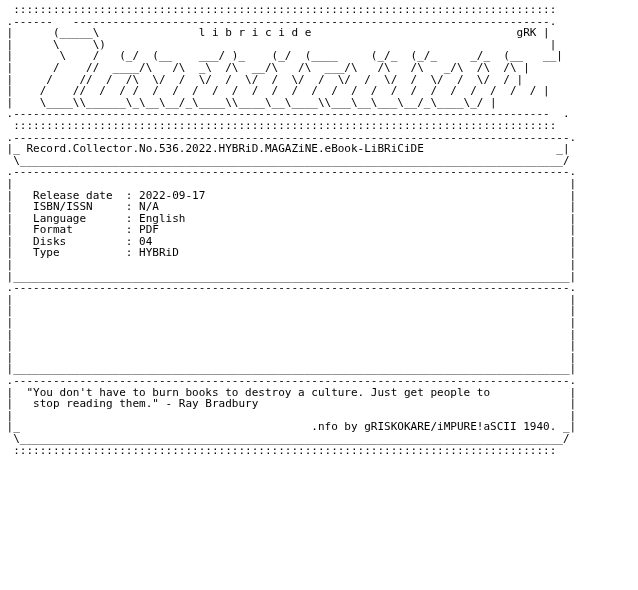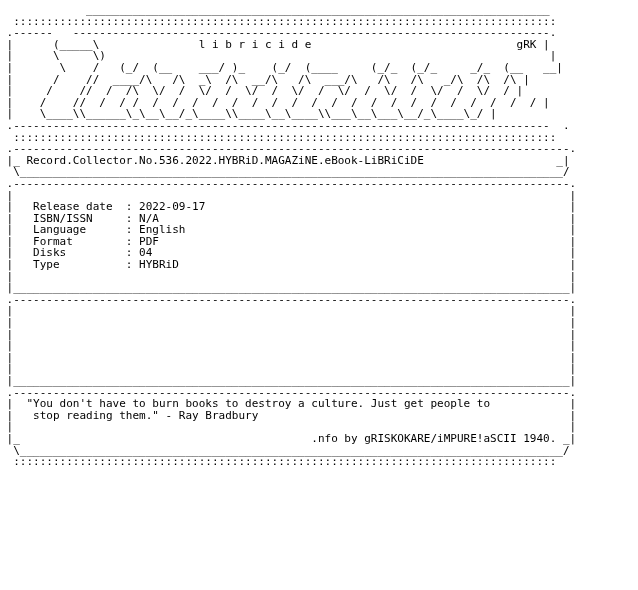--- a/index.html
+++ b/index.html
@@ -38,21 +38,20 @@
   }
 
   
   .region { margin: 0; padding: 0; }
 </style>
 </head>
 <body>
 
 <div id="nfo">
 
-  <pre class="nfo-art region">             ______________________________________________________________________</pre>
   <pre class="nfo-art region">  ::::::::::::::::::::::::::::::::::::::::::::::::::::::::::::::::::::::::::::::::::</pre>
 
   <pre class="nfo-art region"><span id="logo-art"> .------   ------------------------------------------------------------------------.
  |      (_____\               l i b r i c i d e                               gRK |
  |      \     \)                                                                   |
  |       \    /   (_/  (__    ___/ )_    (_/  (____     (_/_  (_/_     _/_  (__   __|
  |      /    //  ____/\   /\  _\  /\  __/\   /\  ___/\   /\   /\   _/\  /\  /\ |
  |     /    //  /  /\  \/  /  \/  /  \/  /  \/  /  \/  /  \/  /  \/  /  \/  / |
  |    /    //  /  / /  /  /  /  /  /  /  /  /  /  /  /  /  /  /  /  /  /  /  /  / |
  |    \____\\______\_\__\__/_\____\\____\__\____\\___\__\___\__/_\____\_/ |

